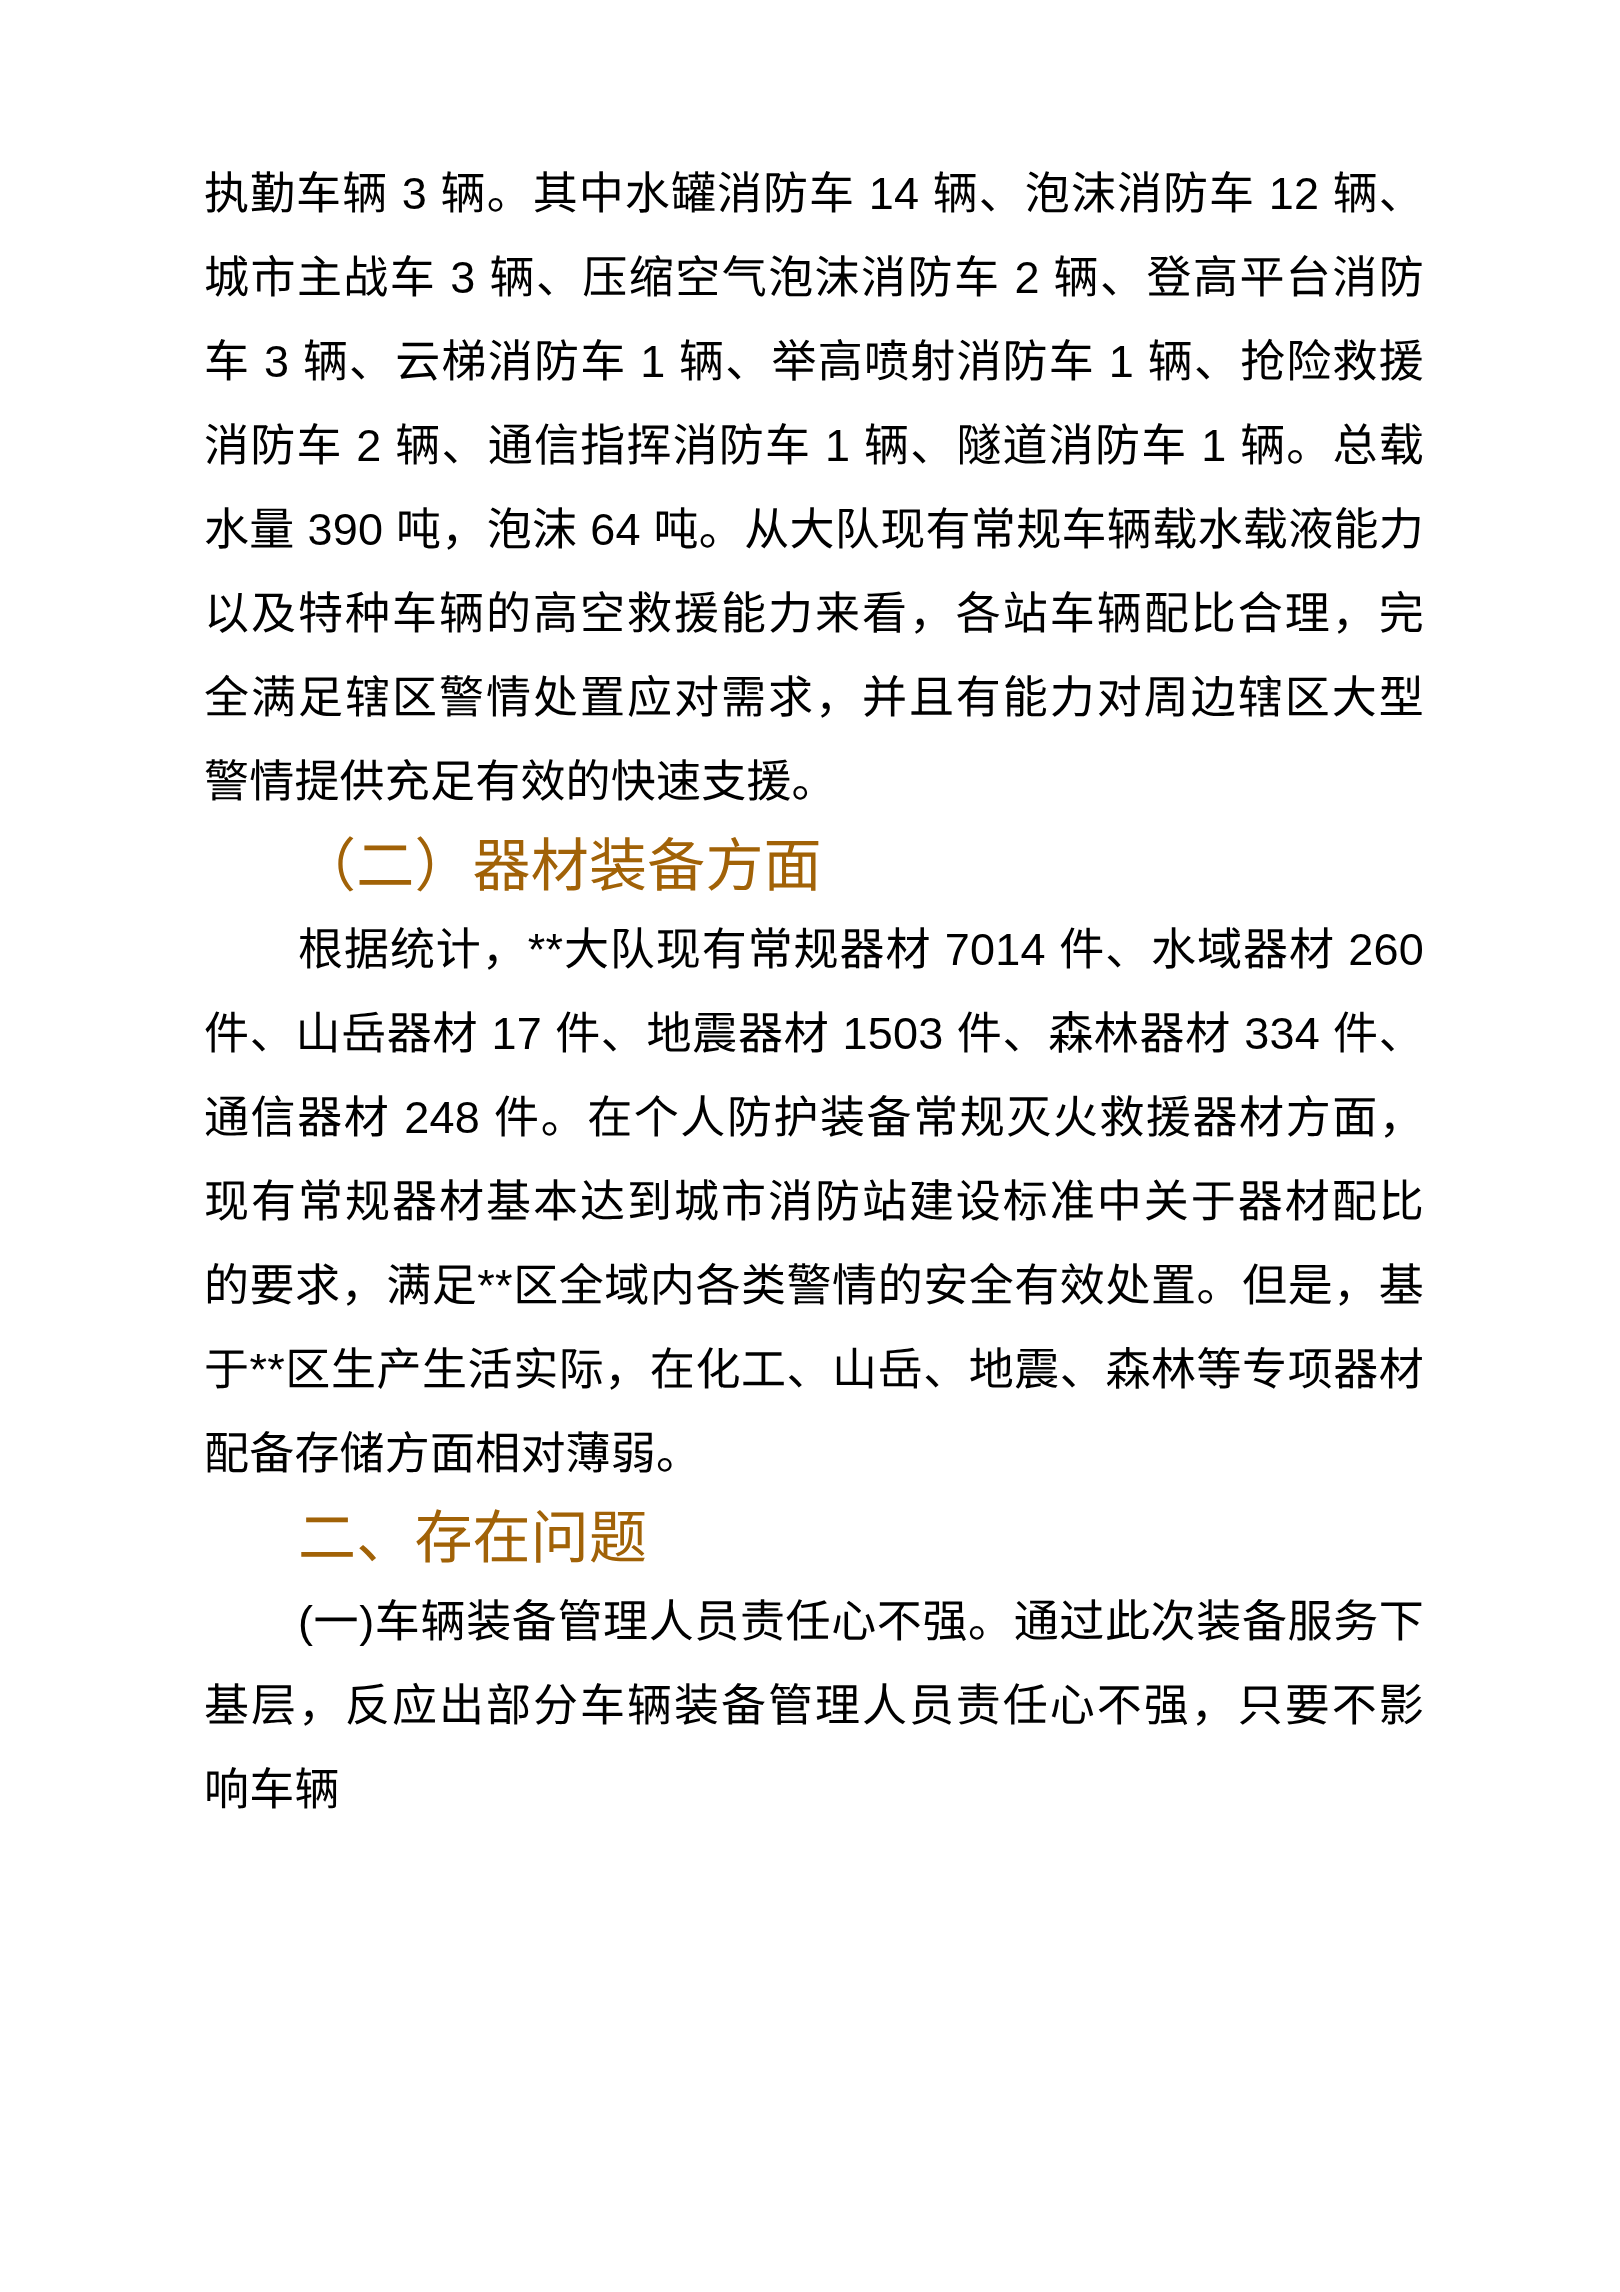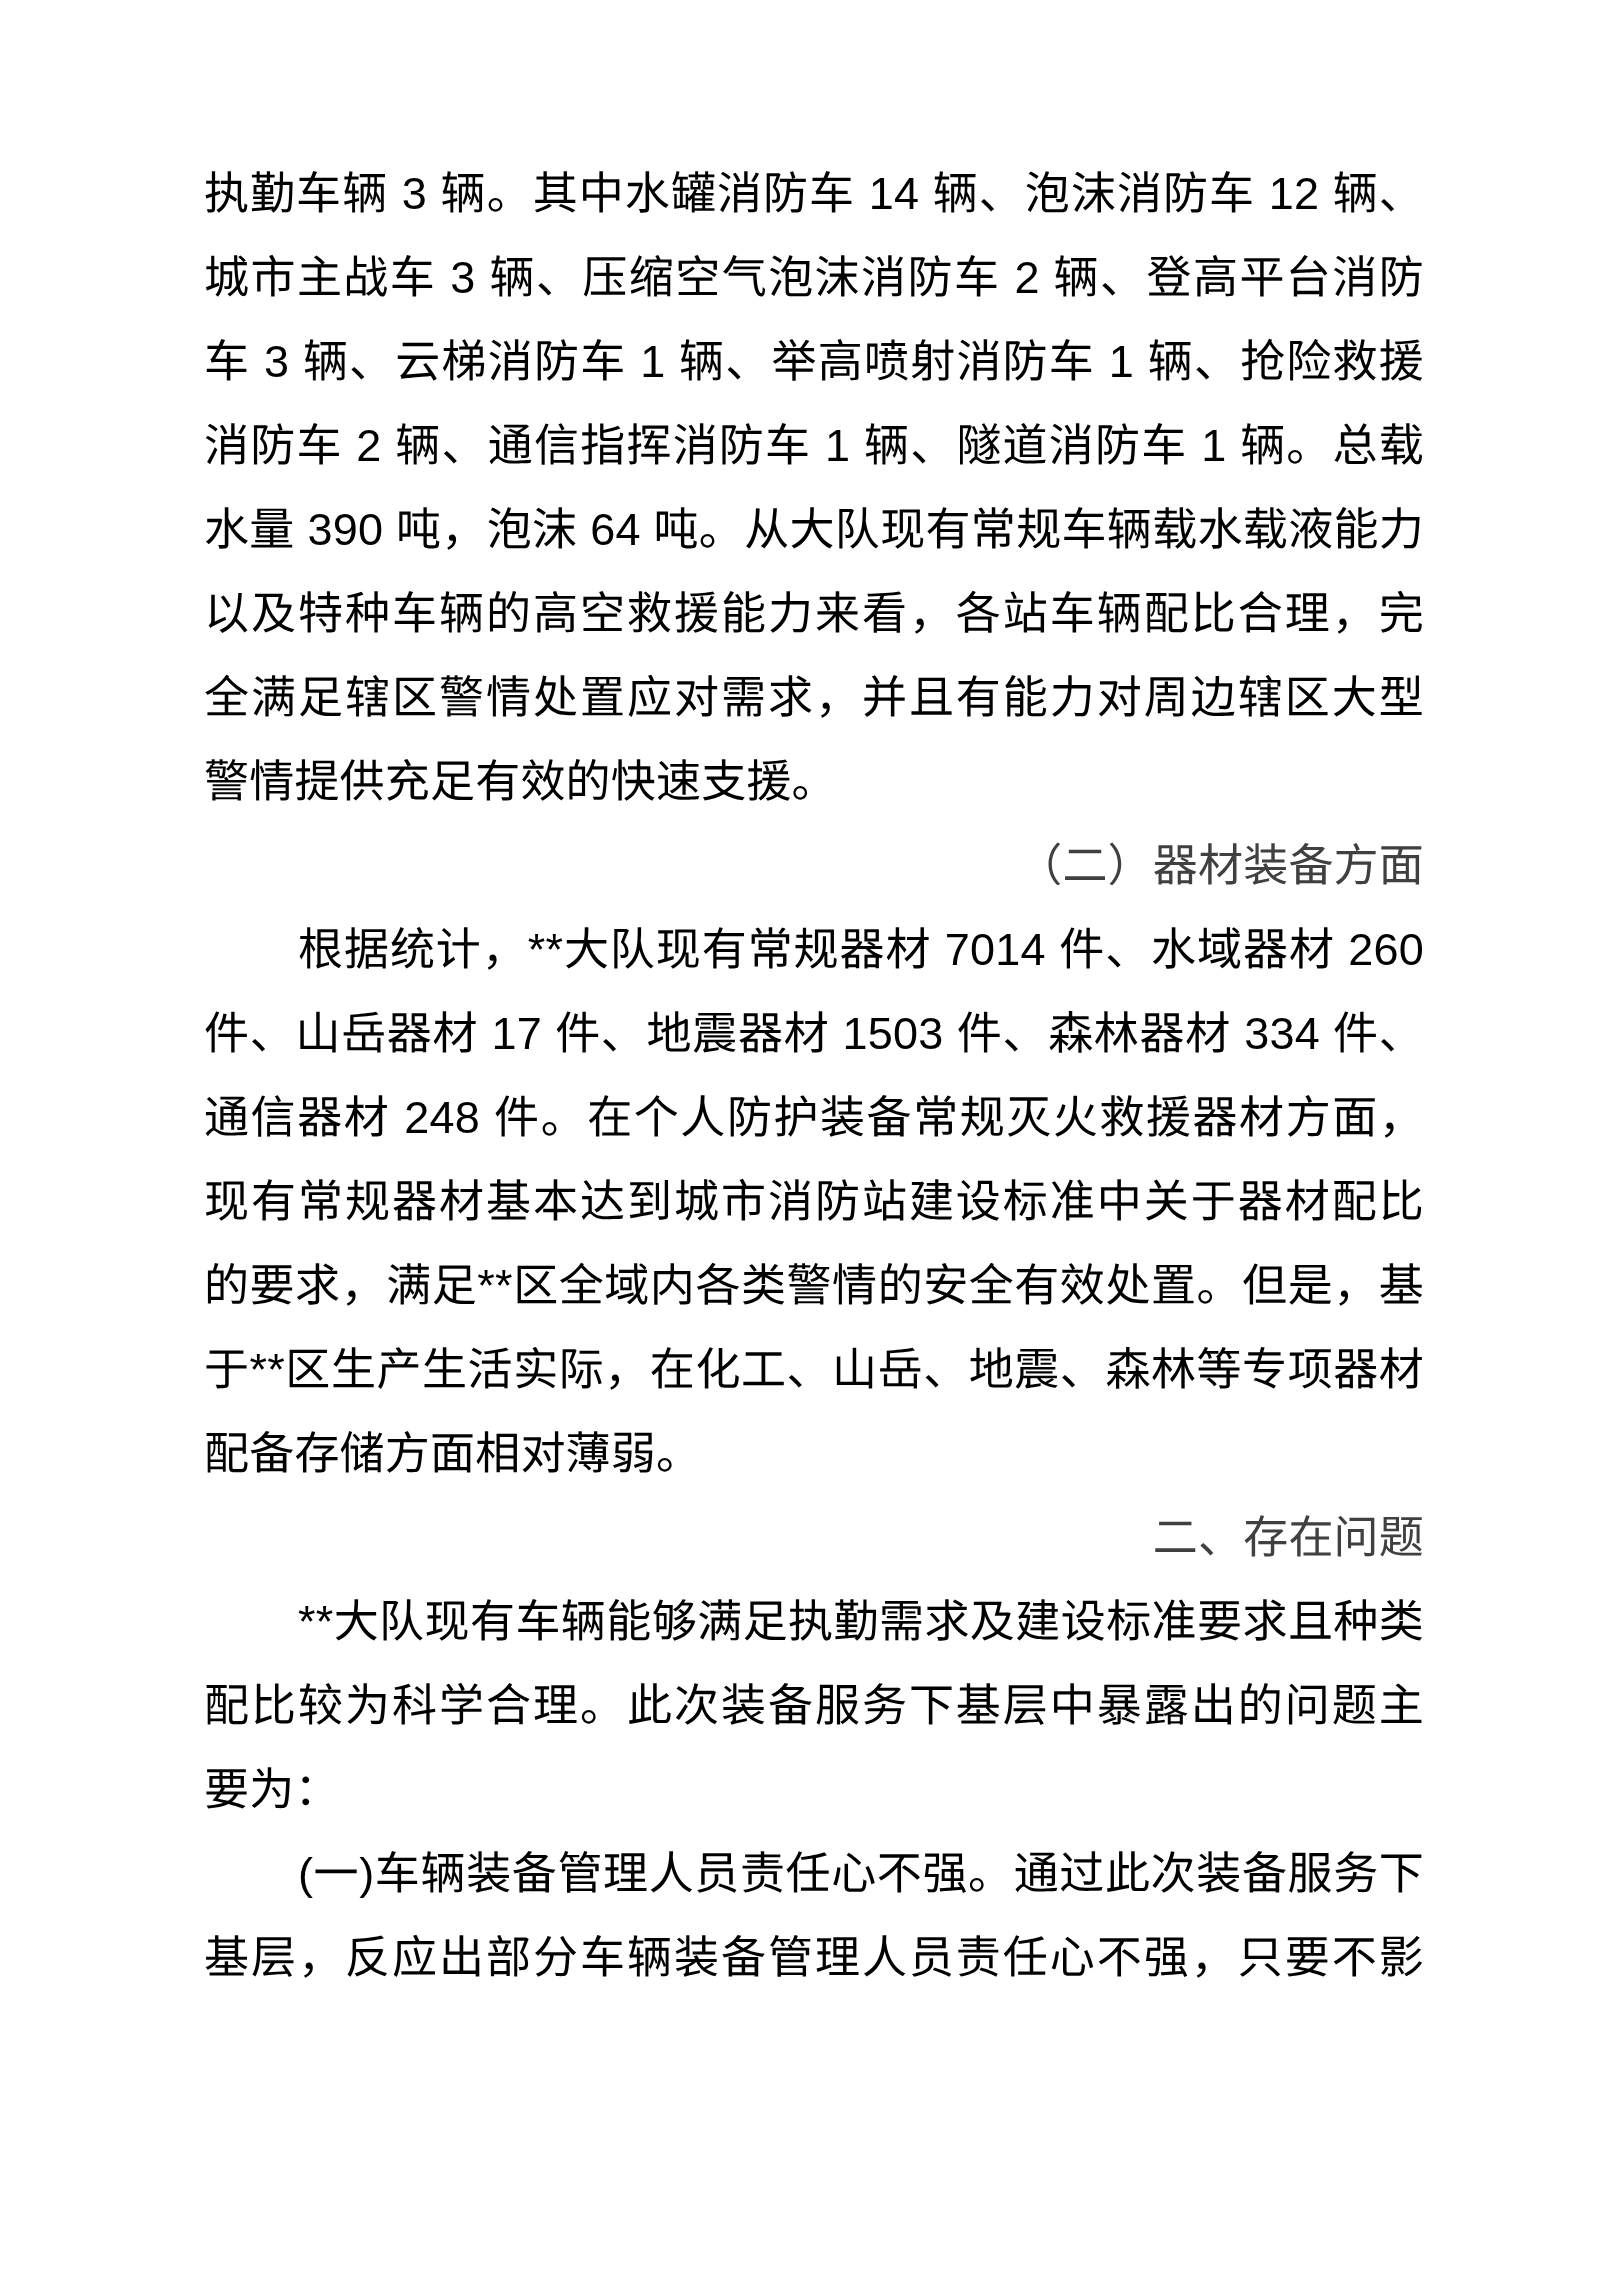--- a/index.html
+++ b/index.html
@@ -43,44 +43,43 @@
   }
   .para.indent {
     text-indent: 94px;
   }
   .para.cont {
     text-indent: 0;
   }
   
   .heading {
     font-family: "Liberation Sans", "DejaVu Sans", sans-serif;
-    font-size: 45px;
+    font-size: 58px;
     line-height: 84px;
-    color: #404040;
+    color: #a16207;
     text-indent: 94px;
-    text-align: right;
+    text-align: left;
     margin: 0;
     font-weight: 500;
     letter-spacing: 0.2px;
   }
 </style>
 </head>
 <body>
 
 <div class="page">
   <div class="content">
 
     <p class="para cont">执勤车辆 3 辆。其中水罐消防车 14 辆、泡沫消防车 12 辆、城市主战车 3 辆、压缩空气泡沫消防车 2 辆、登高平台消防车 3 辆、云梯消防车 1 辆、举高喷射消防车 1 辆、抢险救援消防车 2 辆、通信指挥消防车 1 辆、隧道消防车 1 辆。总载水量 390 吨，泡沫 64 吨。从大队现有常规车辆载水载液能力以及特种车辆的高空救援能力来看，各站车辆配比合理，完全满足辖区警情处置应对需求，并且有能力对周边辖区大型警情提供充足有效的快速支援。</p>
 
     <p class="heading">（二）器材装备方面</p>
 
     <p class="para indent">根据统计，**大队现有常规器材 7014 件、水域器材 260 件、山岳器材 17 件、地震器材 1503 件、森林器材 334 件、通信器材 248 件。在个人防护装备常规灭火救援器材方面，现有常规器材基本达到城市消防站建设标准中关于器材配比的要求，满足**区全域内各类警情的安全有效处置。但是，基于**区生产生活实际，在化工、山岳、地震、森林等专项器材配备存储方面相对薄弱。</p>
 
 
     <p class="heading">二、存在问题</p>
 
-    <p class="para indent">**大队现有车辆能够满足执勤需求及建设标准要求且种类配比较为科学合理。此次装备服务下基层中暴露出的问题主要为：</p>
 
     <p class="para indent">(一)车辆装备管理人员责任心不强。通过此次装备服务下基层，反应出部分车辆装备管理人员责任心不强，只要不影响车辆</p>
 
   </div>
 </div>
 
 
 </body></html>

